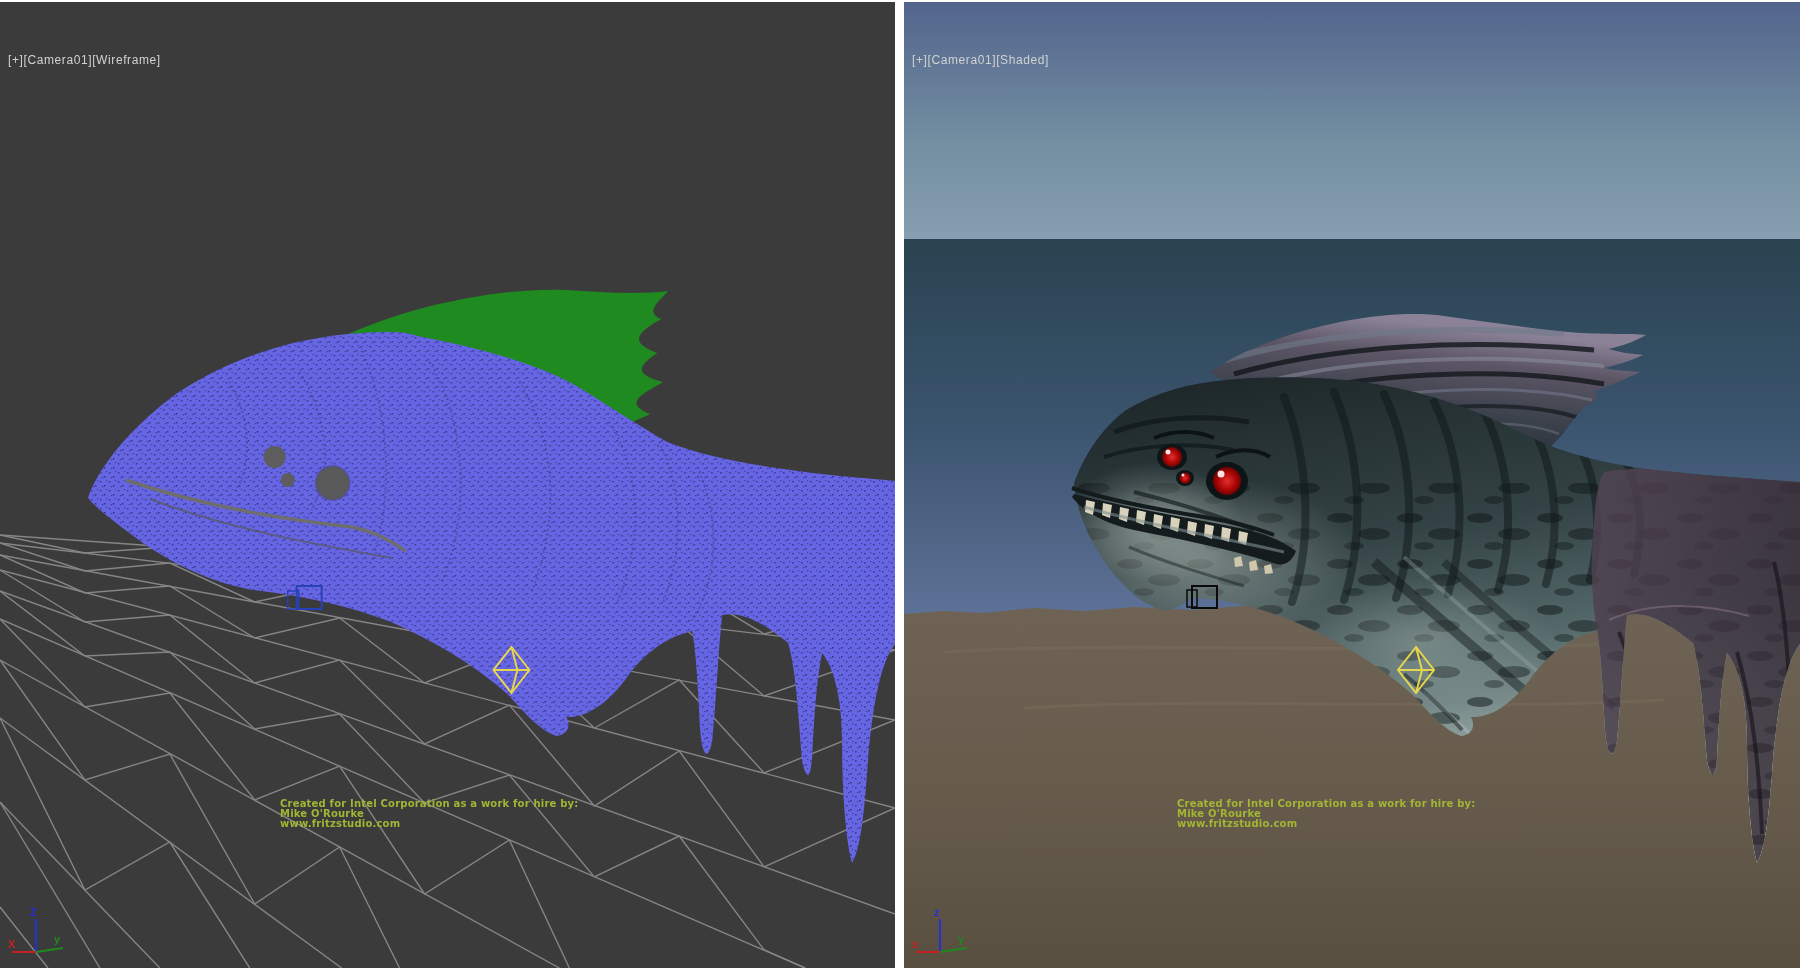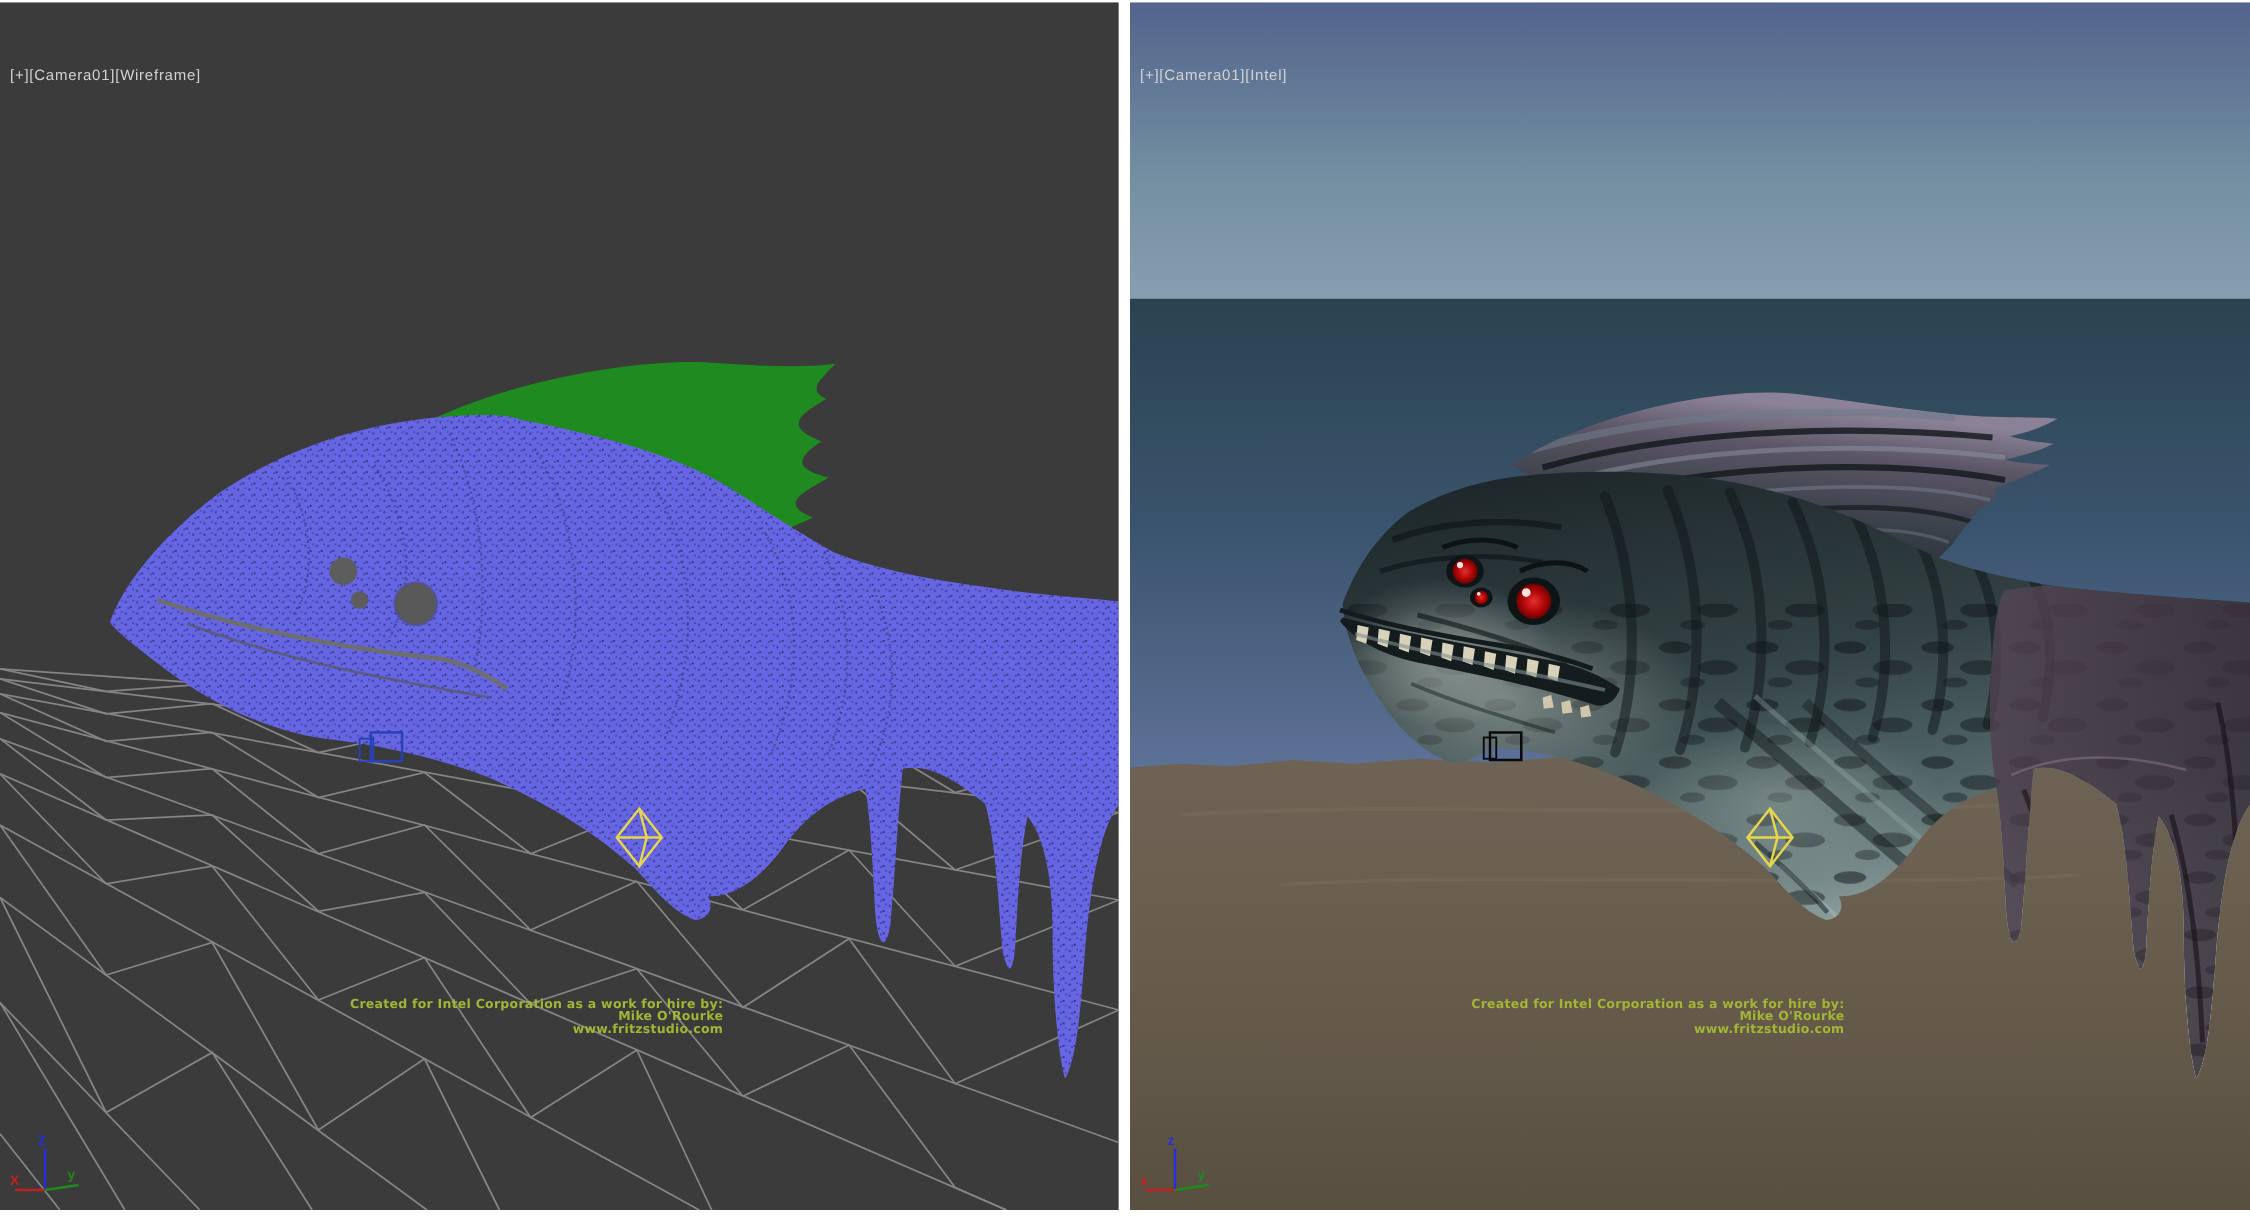--- a/index.html
+++ b/index.html
@@ -5,21 +5,21 @@
   html,body{margin:0;padding:0;background:#ffffff;}
   .stage{position:relative;width:1800px;height:978px;background:#ffffff;overflow:hidden;
          font-family:"Liberation Sans",sans-serif;}
   .vp{position:absolute;top:2px;height:966px;overflow:hidden;}
   #vp-left{left:0;width:895px;background:#3b3b3b;}
   #vp-right{left:904px;width:896px;background:#52648c;}
   .vp svg{position:absolute;left:0;top:0;width:100%;height:100%;display:block;}
   .vp-label{position:absolute;top:7px;left:8px;font-size:12px;letter-spacing:.6px;
             color:#d2d2d2;cursor:default;user-select:none;margin-top:44px;}
   .watermark{position:absolute;top:797px;font:bold 10px "DejaVu Sans",sans-serif;
-             color:#a3b534;line-height:10px;letter-spacing:.2px;text-align:right;}
+             color:#a3b534;line-height:10px;letter-spacing:.2px;}
   #vp-left  .watermark{left:280px;}
   #vp-right .watermark{left:273px;}
   .divider{position:absolute;left:895px;top:0;width:9px;height:978px;background:#ffffff;}
 </style>
 </head>
 <body>
 
 <div class="stage">
 
   <div class="vp" id="vp-left">
@@ -335,21 +335,21 @@
       <g font-family="Liberation Sans,sans-serif" font-size="11" font-weight="bold">
         <line x1="36" y1="950" x2="36" y2="917" stroke="#2531d8" stroke-width="2"></line>
         <line x1="36" y1="950" x2="12" y2="950" stroke="#c32121" stroke-width="2"></line>
         <line x1="36" y1="950" x2="63" y2="946" stroke="#1e8a1e" stroke-width="2"></line>
         <text x="30" y="914" fill="#2531d8">z</text>
         <text x="8" y="946" fill="#c32121">x</text>
         <text x="54" y="941" fill="#1e8a1e">y</text>
       </g>
     </svg>
 
-    <div class="vp-label">[+][Camera01][Intel]</div>
+    <div class="vp-label">[+][Camera01][Shaded]</div>
     <div class="watermark">
       <div>Created for Intel Corporation as a work for hire by:</div>
       <div>Mike O'Rourke</div>
       <div>www.fritzstudio.com</div>
     </div>
   </div>
 
 </div>
 
 </body></html>

